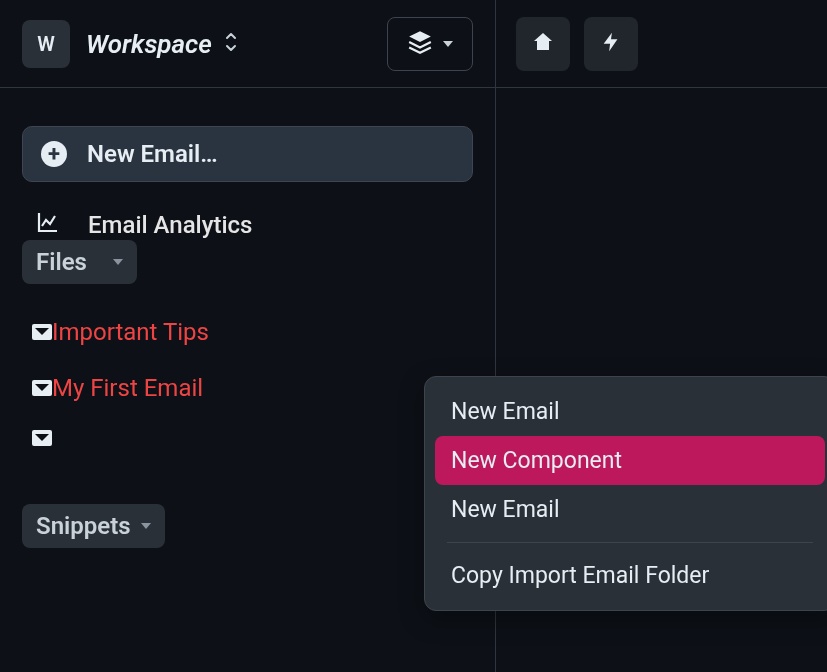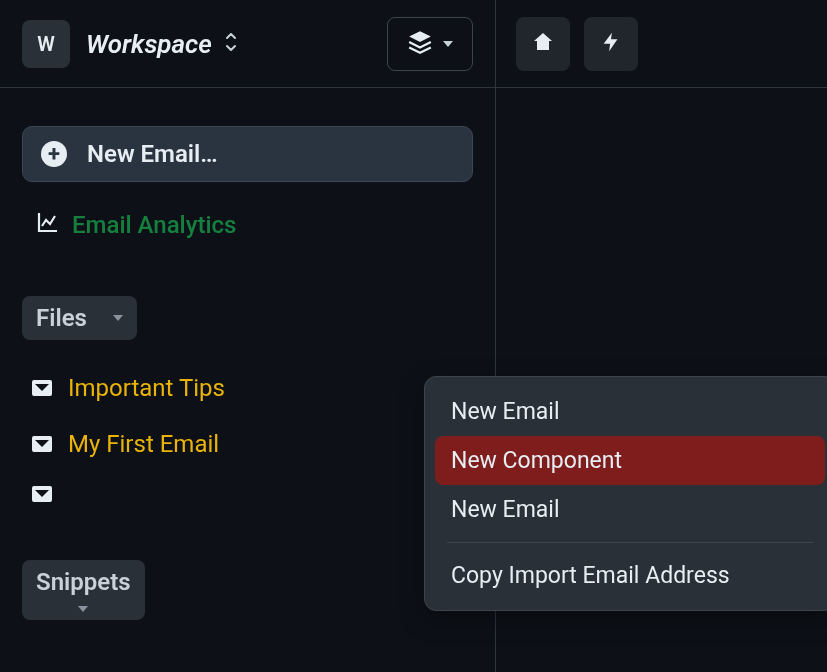--- a/index.html
+++ b/index.html
@@ -109,48 +109,46 @@
       align-items: center;
       justify-content: center;
       color: #2a3340;
       font-size: 22px;
       font-weight: 700;
       line-height: 1;
     }
     .analytics-row {
       display: flex;
       align-items: center;
-      gap: 12px;
+      gap: 28px;
       padding: 28px 14px 0 14px;
       font-size: 24px;
       font-weight: 500;
-      color: #15803d;
+      color: #e5e5e5;
     }
     .section-header {
       display: inline-flex;
       align-items: center;
       gap: 26px;
       background: #2a3038;
       border-radius: 8px;
       padding: 8px 14px;
       font-size: 24px;
       font-weight: 600;
       color: #c9d1d9;
-      margin-top: 56px;
     }
     .file-list {
       margin-top: 20px;
     }
     .file-item {
       display: flex;
       align-items: center;
-      gap: 16px;
       padding: 14px 10px;
       font-size: 24px;
-      color: #eab308;
+      color: #ef4444;
     }
     .file-icon {
       width: 20px;
       height: 16px;
       background: #e6edf3;
       border-radius: 2px;
       position: relative;
     }
     .file-icon::after {
       content: '';
@@ -165,42 +163,41 @@
       display: inline-flex;
       align-items: center;
       gap: 10px;
       background: #2a3038;
       border-radius: 8px;
       padding: 8px 14px;
       font-size: 24px;
       font-weight: 600;
       color: #c9d1d9;
       margin-top: 44px;
-      flex-direction: column;
     }
     .context-menu {
       position: absolute;
       left: 424px;
       top: 376px;
       width: 412px;
       background: #2a3038;
       border: 1px solid #3d444d;
       border-radius: 12px;
       padding: 10px;
       box-shadow: 0 8px 24px rgba(0,0,0,0.4);
     }
     .menu-item {
       padding: 11px 16px;
       font-size: 23px;
       color: #e6edf3;
       border-radius: 8px;
       cursor: pointer;
     }
     .menu-item.highlighted {
-      background: #7f1d1d;
+      background: #be185d;
     }
     .menu-divider {
       height: 1px;
       background: #3d444d;
       margin: 8px 12px;
     }
     .tri-down {
       width: 0;
       height: 0;
       border-left: 5px solid transparent;
@@ -300,14 +297,14 @@
     </div>
   </div>
   <div class="content"></div>
 </div>
 
 <div class="context-menu">
   <div class="menu-item">New Email</div>
   <div class="menu-item highlighted">New Component</div>
   <div class="menu-item">New Email</div>
   <div class="menu-divider"></div>
-  <div class="menu-item">Copy Import Email Address</div>
+  <div class="menu-item">Copy Import Email Folder</div>
 </div>
 
 </body></html>

